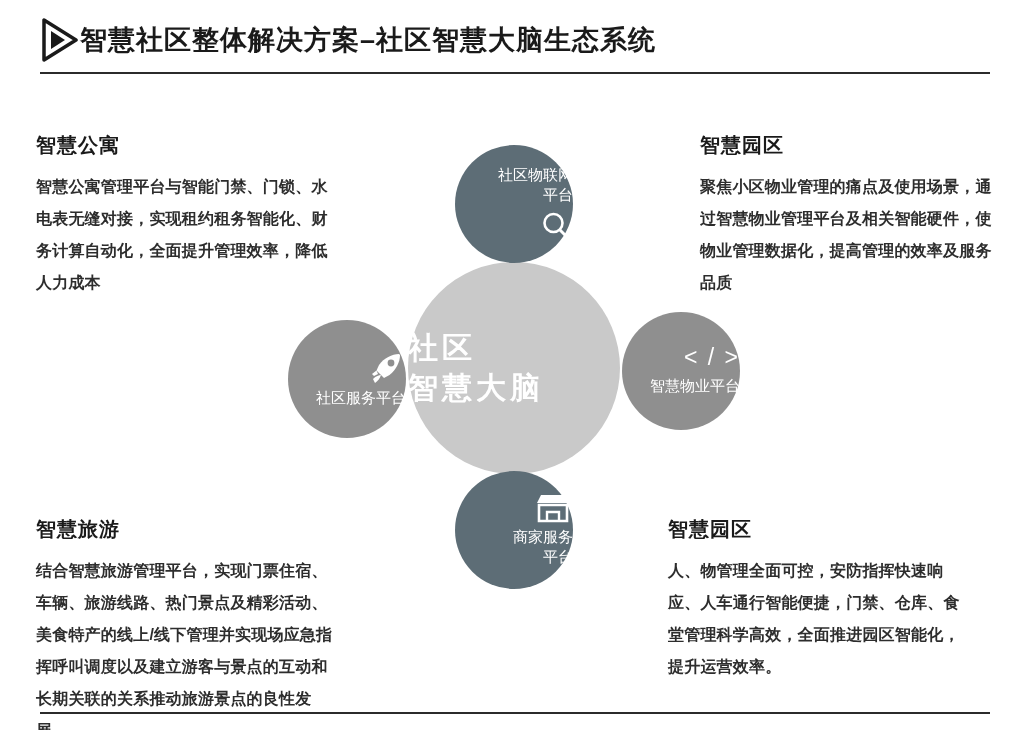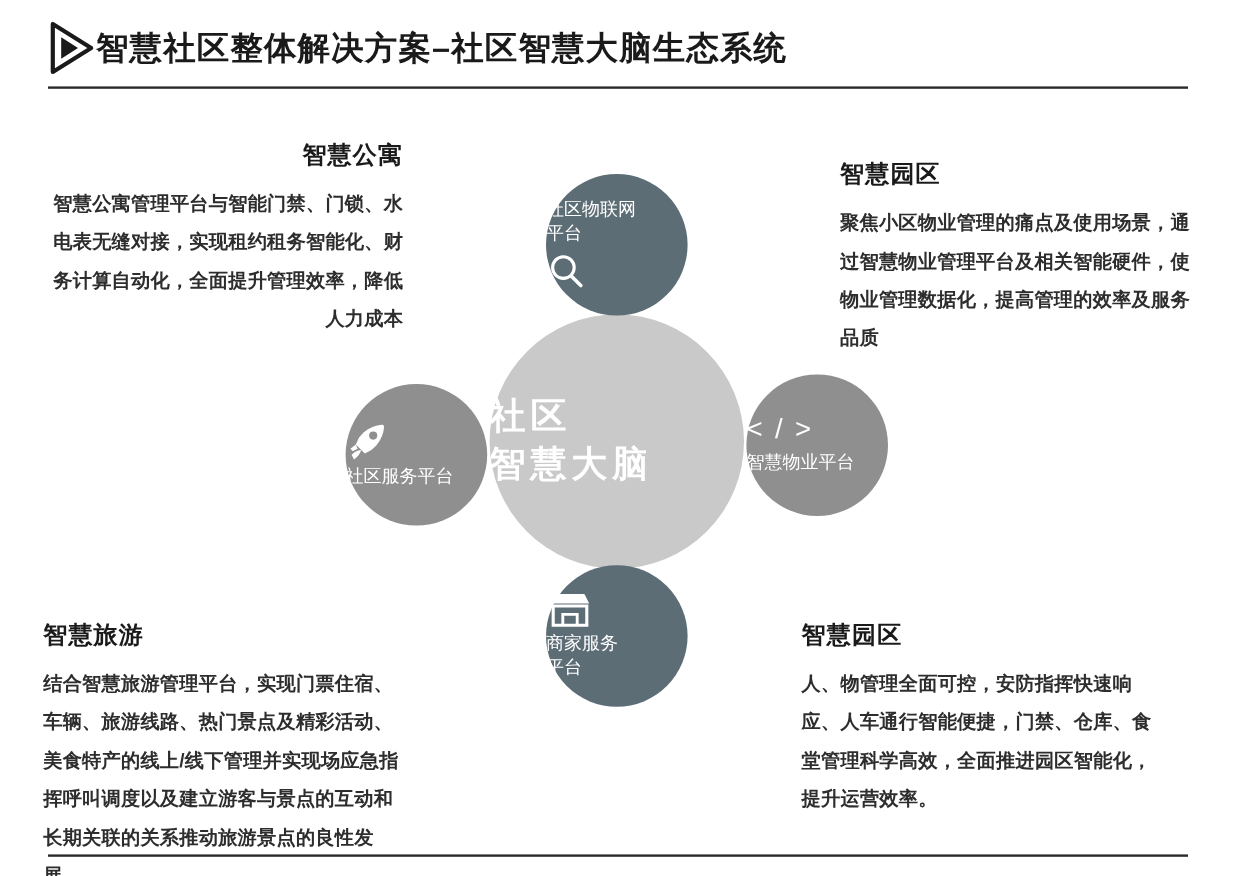--- a/index.html
+++ b/index.html
@@ -82,21 +82,21 @@
     font-weight: bold;
     letter-spacing: 4px;
     line-height: 1.35;
   }
 
   .node {
     position: absolute;
     border-radius: 50%;
     display: flex;
     flex-direction: column;
-    align-items: flex-start;
+    align-items: flex-end;
     justify-content: center;
     color: #ffffff;
     text-align: center;
     font-size: 15px;
     line-height: 1.35;
   }
   .node .node-icon {
     display: block;
     margin-bottom: 2px;
   }
@@ -159,21 +159,21 @@
     margin-bottom: 12px;
     letter-spacing: 1px;
   }
   .block-body {
     font-size: 16px;
     line-height: 2.0;
     color: #2d2d2d;
     font-weight: bold;
     letter-spacing: 0.2px;
   }
-  .block-tl { left: 36px; top: 116px; text-align: right; }
+  .block-tl { left: 36px; top: 132px; }
   .block-tr { left: 700px; top: 132px; width: 296px; }
   .block-bl { left: 36px; top: 516px; width: 306px; }
   .block-br { left: 668px; top: 516px; width: 296px; }
 </style>
 </head>
 <body>
 
 <div class="header">
   <span class="logo-mark">
     <svg width="40" height="44" viewBox="0 0 40 44" xmlns="http://www.w3.org/2000/svg">

